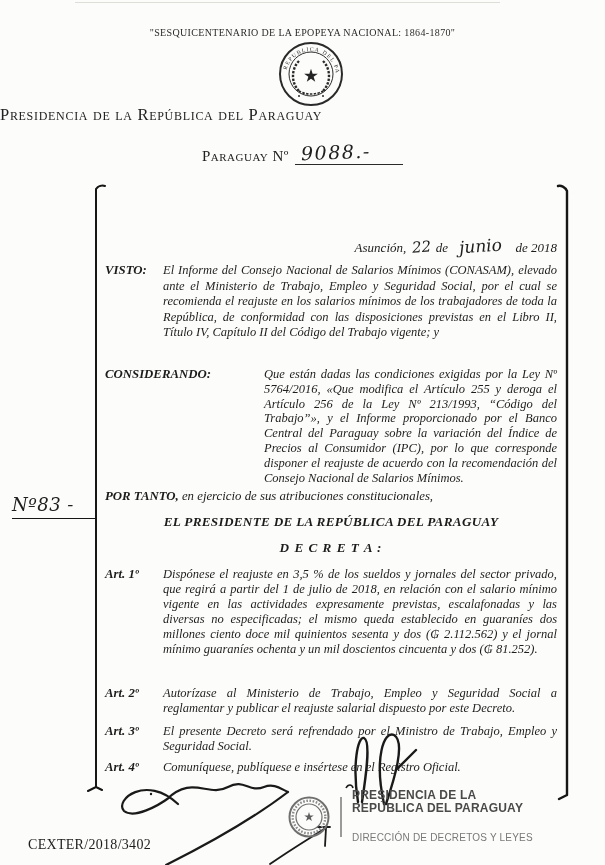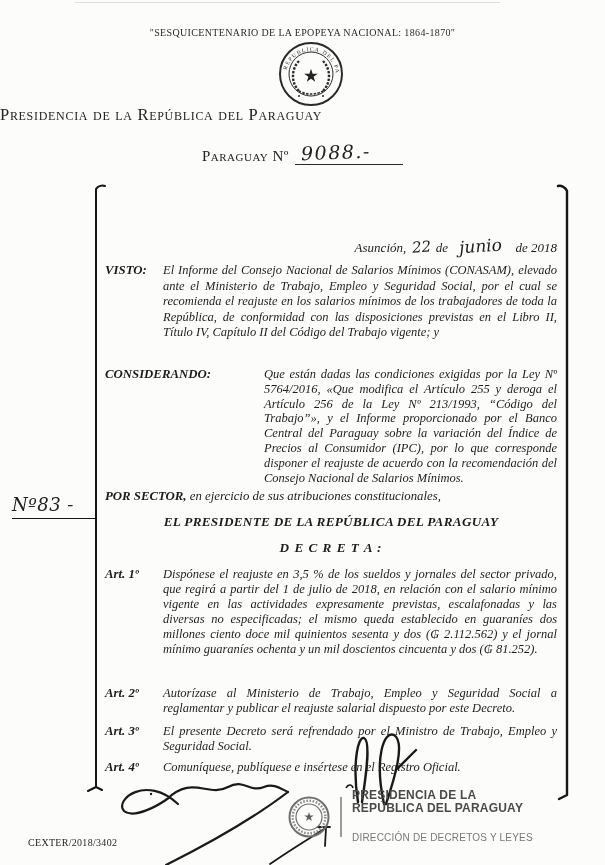--- a/index.html
+++ b/index.html
@@ -64,21 +64,21 @@
   .art-label-4{left:105px; top:760px;}
   .art-text-4{left:163px; top:760px; width:394px; line-height:15px;}
 
   .stamp{left:288px; top:789px; display:flex; align-items:center; gap:10px;
     font-family:"Liberation Sans", sans-serif;}
   .stamp-divider{width:0; height:40px; border-left:2px solid #9a9a9a;}
   .stamp-text{line-height:12.5px;}
   .stamp-l1,.stamp-l2{font-weight:bold; font-size:12px; color:#4a4a4a; letter-spacing:.2px;}
   .stamp-l3{font-size:10px; color:#787878; letter-spacing:.2px; margin-top:18px;}
 
-  .reference{left:28px; top:837px; font-size:10px; color:#1d1d1d; letter-spacing:.3px;}
+  .reference{left:28px; top:837px; font-size:14px; color:#1d1d1d; letter-spacing:.3px;}
 
   svg{display:block;}
 </style>
 </head>
 <body>
 
 <div class="page">
 
   <div class="abs top-line"></div>
 
@@ -127,21 +127,21 @@
     <span>de 2018</span>
   </div>
 
   <div class="abs clause-label visto-label">VISTO:</div>
   <div class="abs body-text visto-text">El Informe del Consejo Nacional de Salarios Mínimos (CONASAM), elevado ante el Ministerio de Trabajo, Empleo y Seguridad Social, por el cual se recomienda el reajuste en los salarios mínimos de los trabajadores de toda la República, de conformidad con las disposiciones previstas en el Libro II, Título IV, Capítulo II del Código del Trabajo vigente; y</div>
 
   <div class="abs clause-label cons-label">CONSIDERANDO:</div>
   <div class="abs body-text cons-text">Que están dadas las condiciones exigidas por la Ley Nº 5764/2016, «Que modifica el Artículo 255 y deroga el Artículo 256 de la Ley Nº 213/1993, “Código del Trabajo”», y el Informe proporcionado por el Banco Central del Paraguay sobre la variación del Índice de Precios al Consumidor (IPC), por lo que corresponde disponer el reajuste de acuerdo con la recomendación del Consejo Nacional de Salarios Mínimos.</div>
 
   <div class="abs por-tanto">
-    <b class="clause-label">POR SECTOR,</b>
+    <b class="clause-label">POR TANTO,</b>
     <span>en ejercicio de sus atribuciones constitucionales,</span>
   </div>
 
   <div class="abs heading-president">EL PRESIDENTE DE LA REPÚBLICA DEL PARAGUAY</div>
   <div class="abs heading-decreta">D E C R E T A :</div>
 
   <div class="abs clause-label art-label-1">Art. 1º</div>
   <div class="abs body-text art-text-1">Dispónese el reajuste en 3,5 % de los sueldos y jornales del sector privado, que regirá a partir del 1 de julio de 2018, en relación con el salario mínimo vigente en las actividades expresamente previstas, escalafonadas y las diversas no especificadas; el mismo queda establecido en guaraníes dos millones ciento doce mil quinientos sesenta y dos (₲ 2.112.562) y el jornal mínimo guaraníes ochenta y un mil doscientos cincuenta y dos (₲ 81.252).</div>
 
   <div class="abs clause-label art-label-2">Art. 2º</div>

